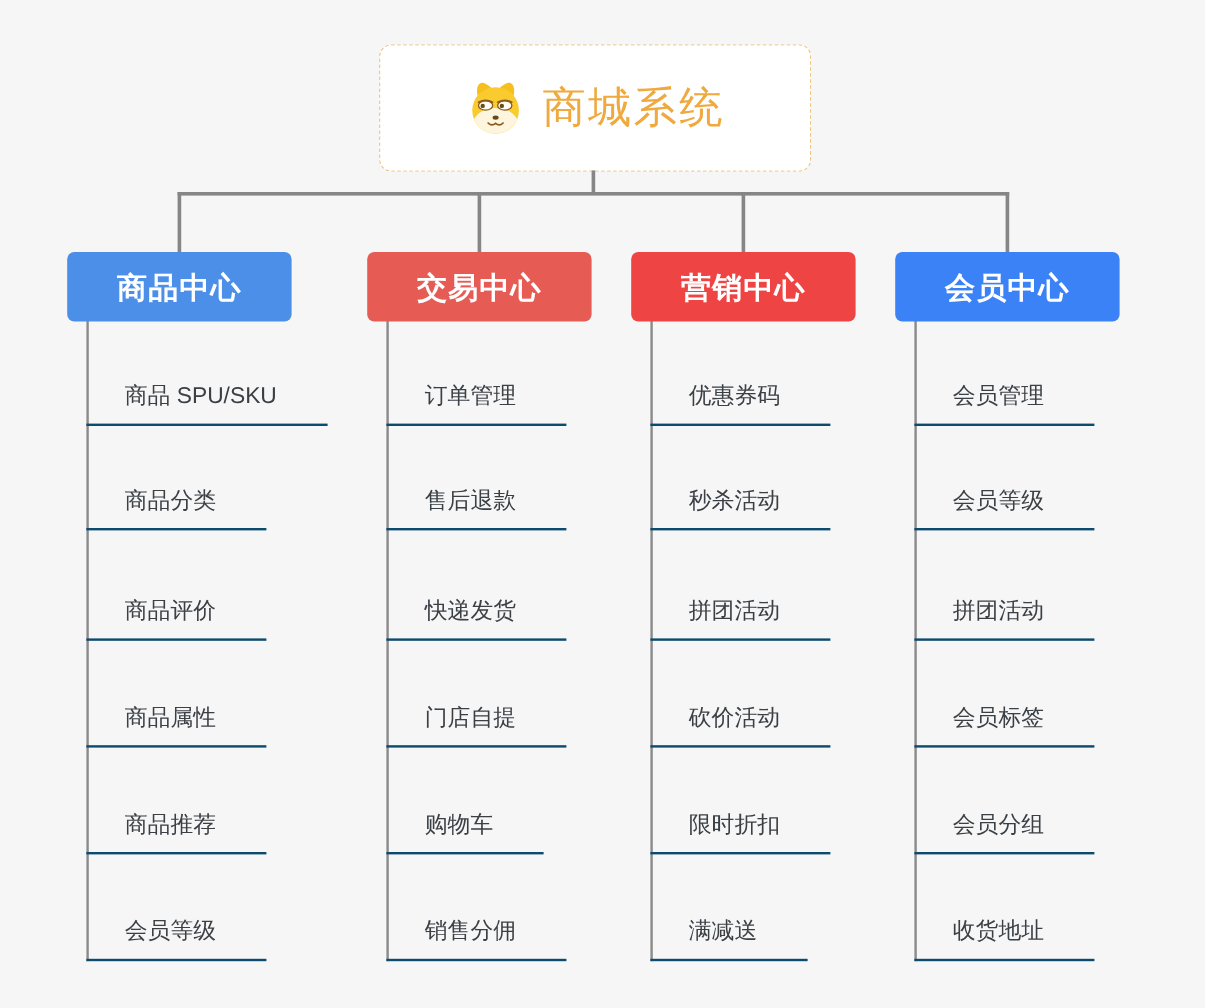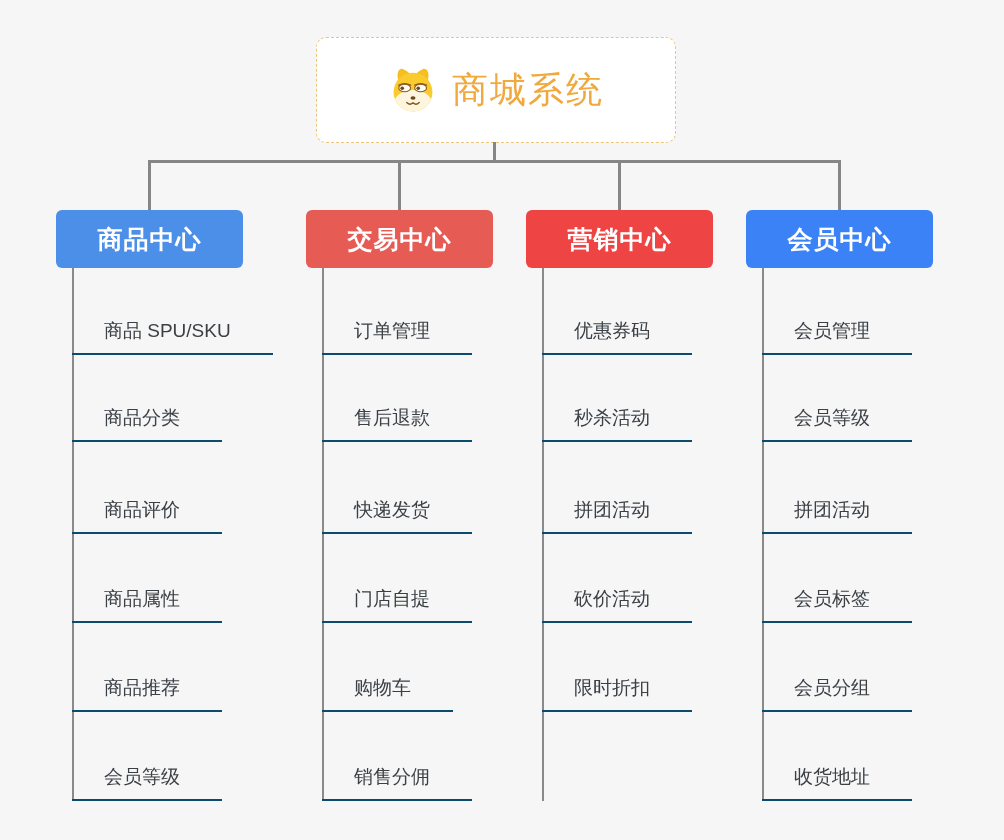--- a/index.html
+++ b/index.html
@@ -132,20 +132,21 @@
   <div class="leaf c2 r2">快递发货</div>
   <div class="leaf c2 r3">门店自提</div>
   <div class="leaf c2 r4">购物车</div>
   <div class="leaf c2 r5">销售分佣</div>
 
   <div class="leaf c3 r0">优惠券码</div>
   <div class="leaf c3 r1">秒杀活动</div>
   <div class="leaf c3 r2">拼团活动</div>
   <div class="leaf c3 r3">砍价活动</div>
   <div class="leaf c3 r4">限时折扣</div>
+  <div class="leaf c3 r5">满减送</div>
 
   <div class="leaf c4 r0">会员管理</div>
   <div class="leaf c4 r1">会员等级</div>
   <div class="leaf c4 r2">拼团活动</div>
   <div class="leaf c4 r4">会员分组</div>
   <div class="leaf c4 r3">会员标签</div>
   <div class="leaf c4 r5">收货地址</div>
 
 </div>
 

